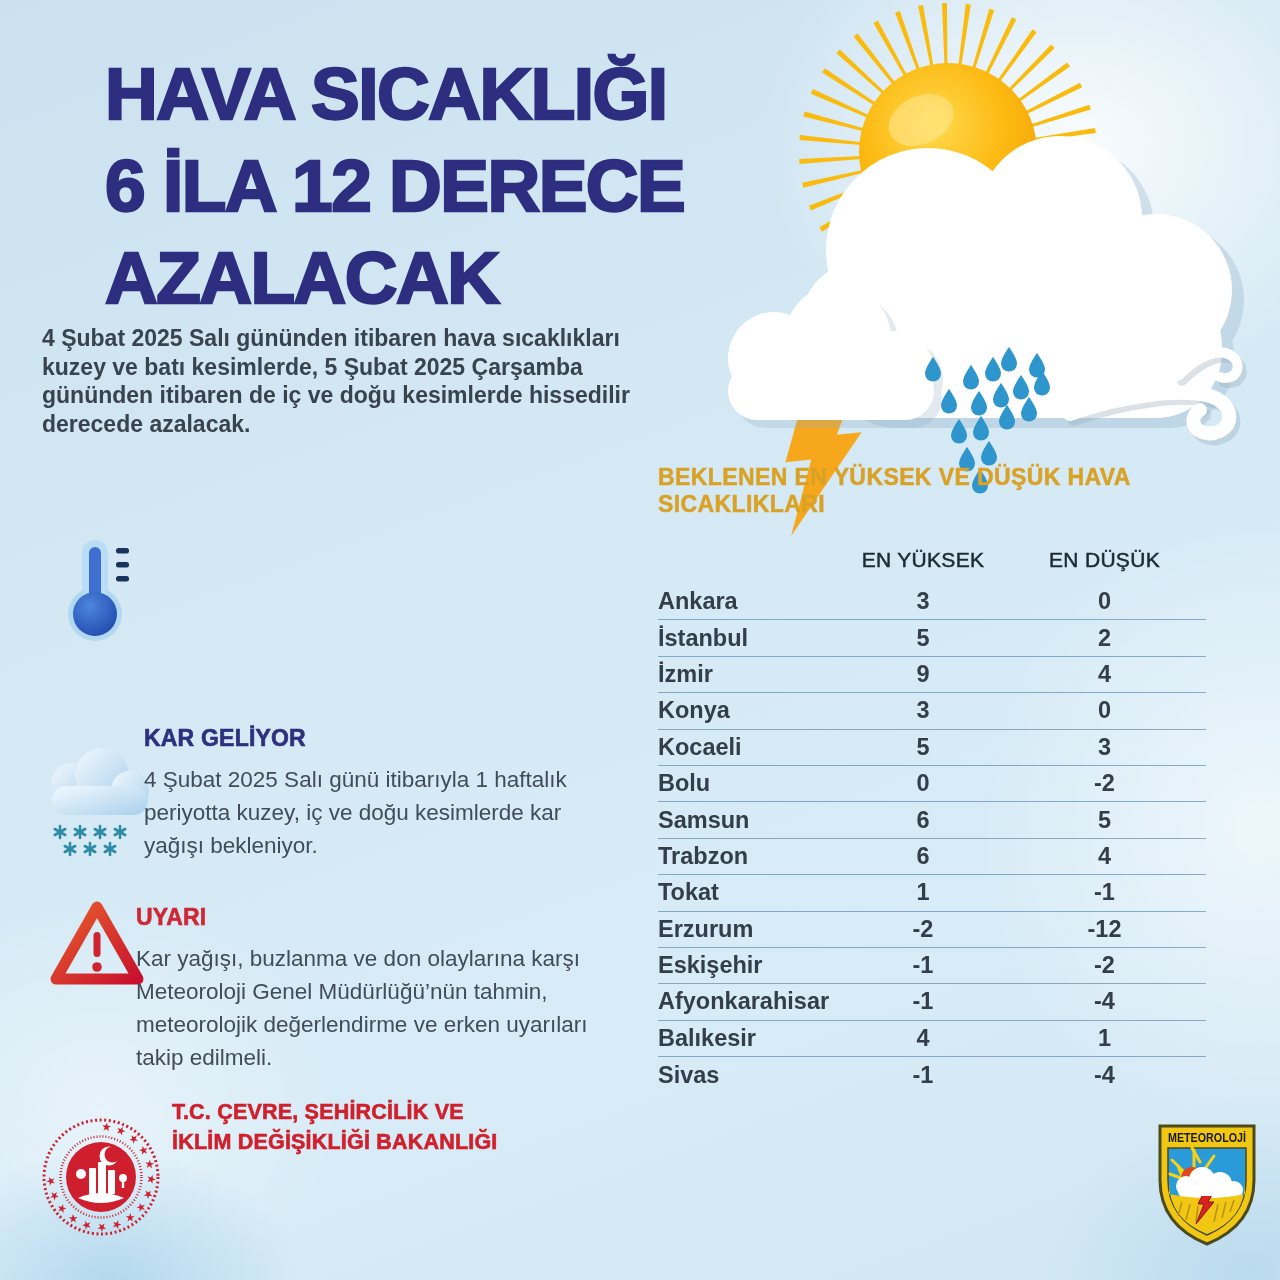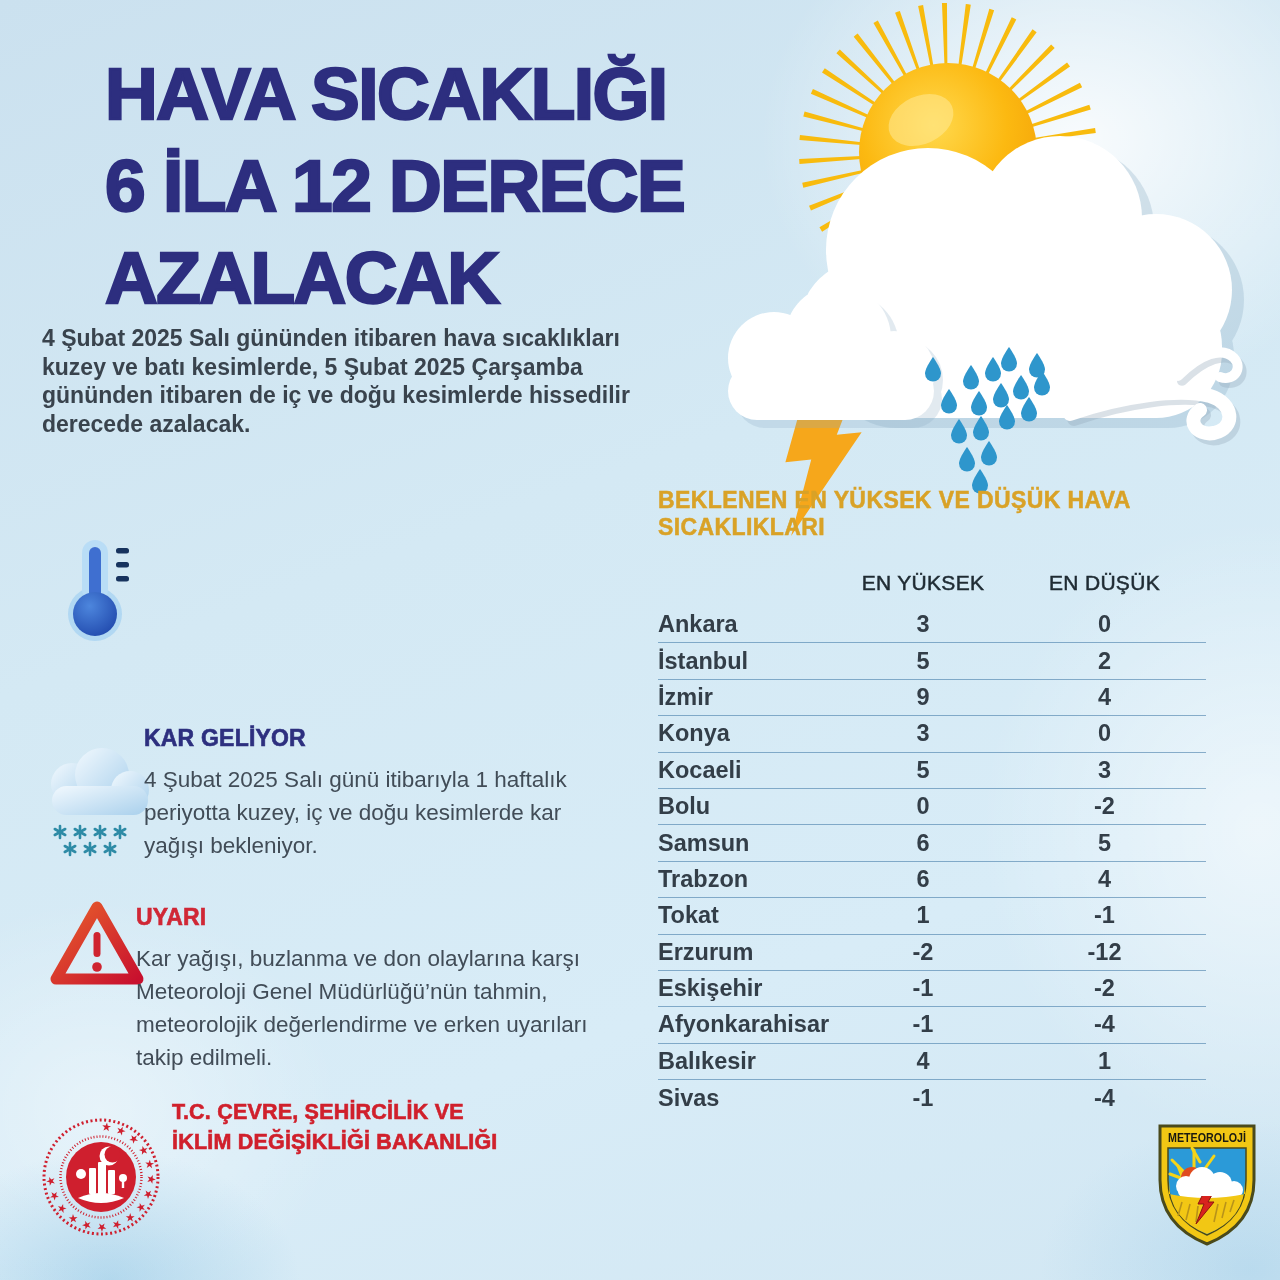--- a/index.html
+++ b/index.html
@@ -36,21 +36,21 @@
   
   .art { position:absolute; pointer-events:none; }
   .sun { left:783px; top:-8px; z-index:1; }
   .big-cloud { left:808px; top:112px; z-index:2; filter:drop-shadow(12px 10px 0 rgba(140,172,194,.30)); }
   .wind { left:1062px; top:318px; z-index:2; filter:drop-shadow(4px 5px 0 rgba(150,170,185,.35)); }
   .small-cloud { left:710px; top:278px; z-index:3; filter:drop-shadow(8px 8px 0 rgba(140,172,194,.25)); }
   .lightning { left:768px; top:362px; z-index:2; transform:rotate(-6deg); }
   .rain { left:913px; top:345px; z-index:3; }
 
   
-  .temp-table { position:absolute; left:658px; top:487px; width:548px; z-index:5; }
+  .temp-table { position:absolute; left:658px; top:464px; width:548px; z-index:5; }
   .table-title {
     color:#d9a227; font-size:23px; font-weight:800; letter-spacing:.4px;
     -webkit-text-stroke:.5px #d9a227;
   }
   .table-head {
     display:grid; grid-template-columns:185px 160px 203px; margin-top:30px;
     color:#1f2b33; font-size:21px; font-weight:400; letter-spacing:.3px;
     -webkit-text-stroke:.5px #1f2b33;
   }
   .table-head .c { text-align:center; }

